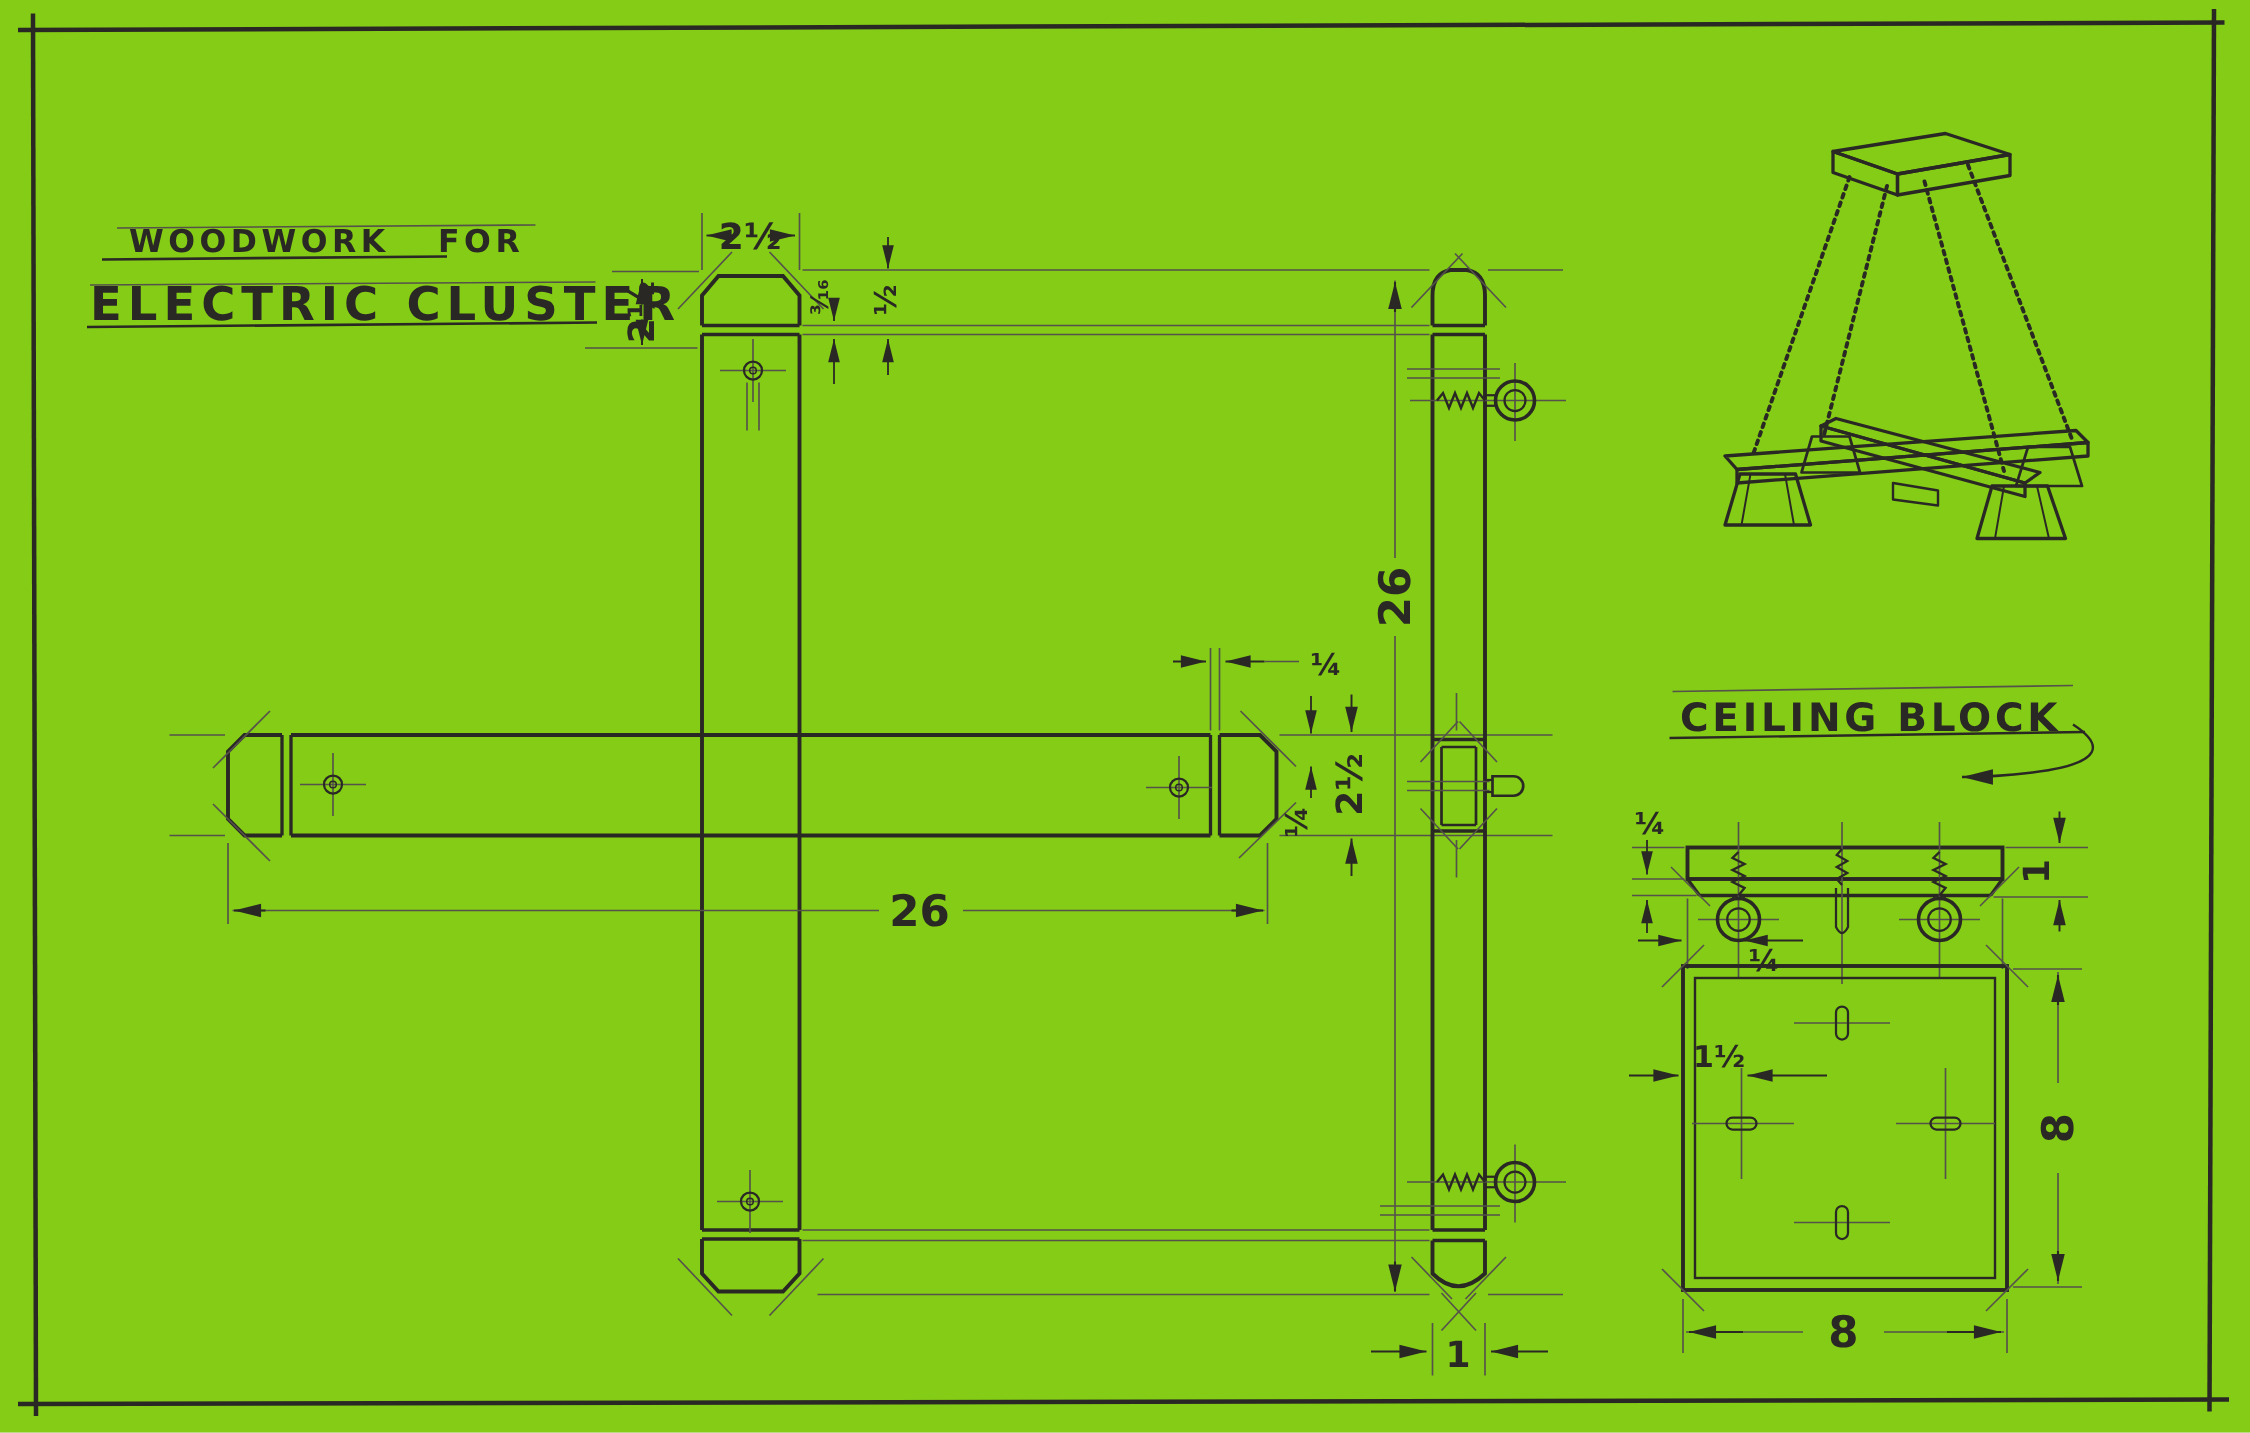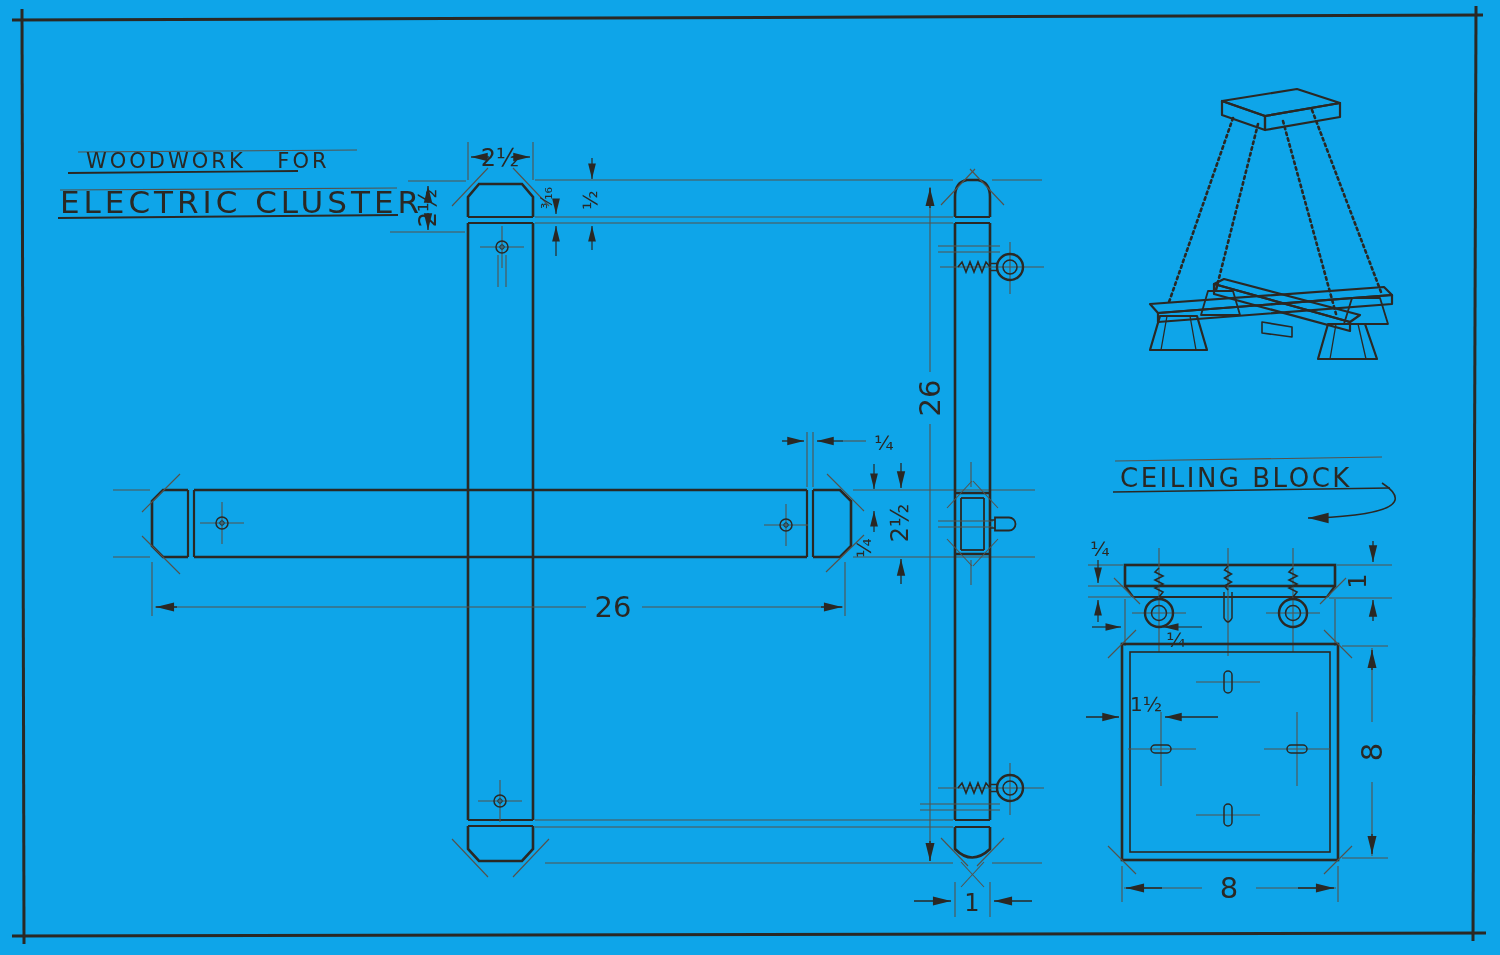--- a/index.html
+++ b/index.html
@@ -1,17 +1,17 @@
 <!DOCTYPE html>
 <html><head>
 <meta charset="utf-8">
 <style>
   html,body{margin:0;padding:0;background:#e8e6e0;}
-  .page{position:relative;width:1500px;height:955px;background:#0ea5e9;overflow:hidden;
-        font-family:"DejaVu Sans",sans-serif;}
+  .page{position:relative;width:1500px;height:955px;background:#84cc16;overflow:hidden;
+        font-family:"DejaVu Sans",sans-serif;font-weight:bold;}
   svg{position:absolute;left:0;top:0;}
   .ink{stroke:#2a2824;fill:none;}
   .hair{stroke:#55524b;stroke-width:1.1;fill:none;}
   .w2{stroke-width:2.2;} .w26{stroke-width:2.6;} .w18{stroke-width:1.8;} .w15{stroke-width:1.5;}
   text{fill:#2a2824;font-family:"DejaVu Sans",sans-serif;}
   .dim{font-size:24px;}
   .dimL{font-size:29px;}
   .dimS{font-size:20px;}
   .dimXS{font-size:16px;}
   .title1{font-size:21px;letter-spacing:3px;word-spacing:22px;}

